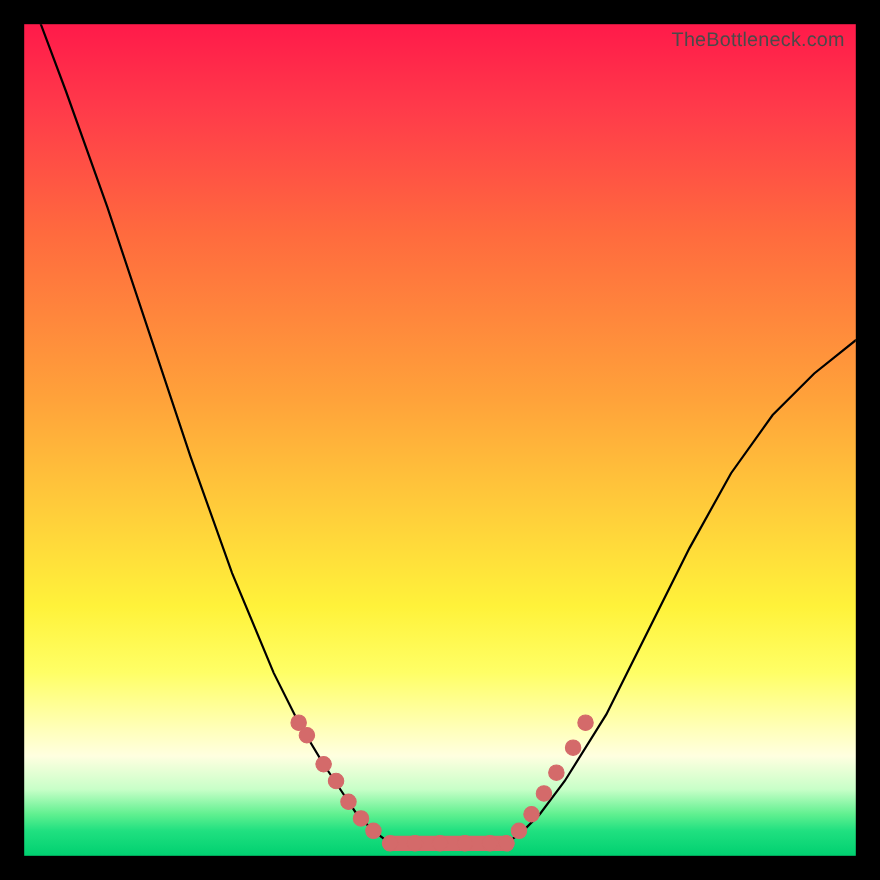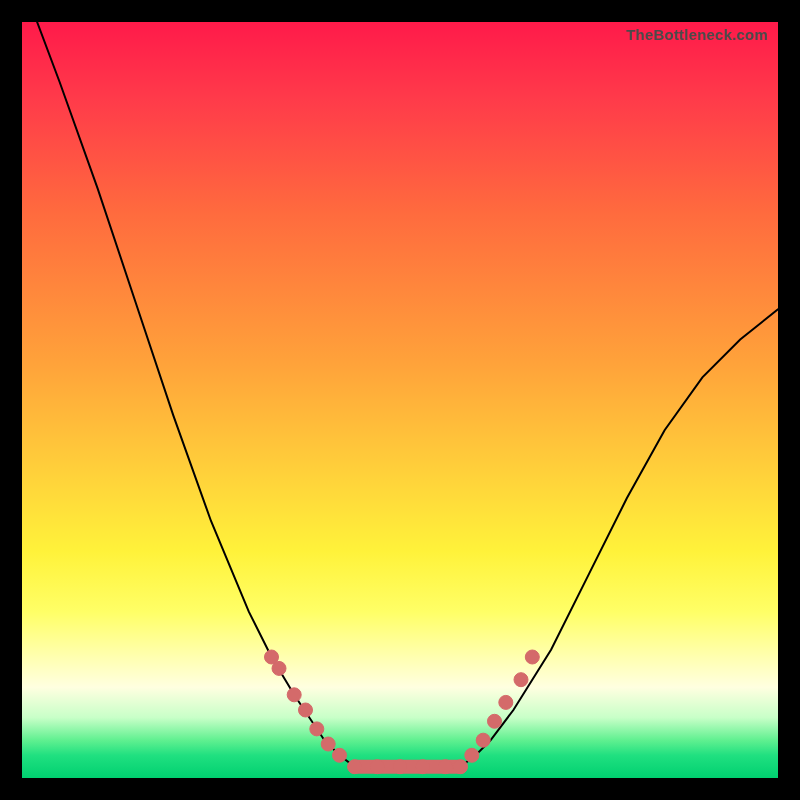--- a/index.html
+++ b/index.html
@@ -30,22 +30,22 @@
       #c8ffc8 92%,
       #60f090 95%,
       #20e080 97%,
       #00d070 100%);
   }
   .watermark {
     position: absolute;
     top: 4px;
     right: 10px;
     color: #4a4a4a;
-    font-size: 15px;
-    font-weight: 700;
+    font-size: 18px;
+    font-weight: 400;
     letter-spacing: 0.2px;
     z-index: 20;
   }
   svg.plot {
     position: absolute;
     left: 0;
     top: 0;
     width: 756px;
     height: 756px;
     z-index: 10;

